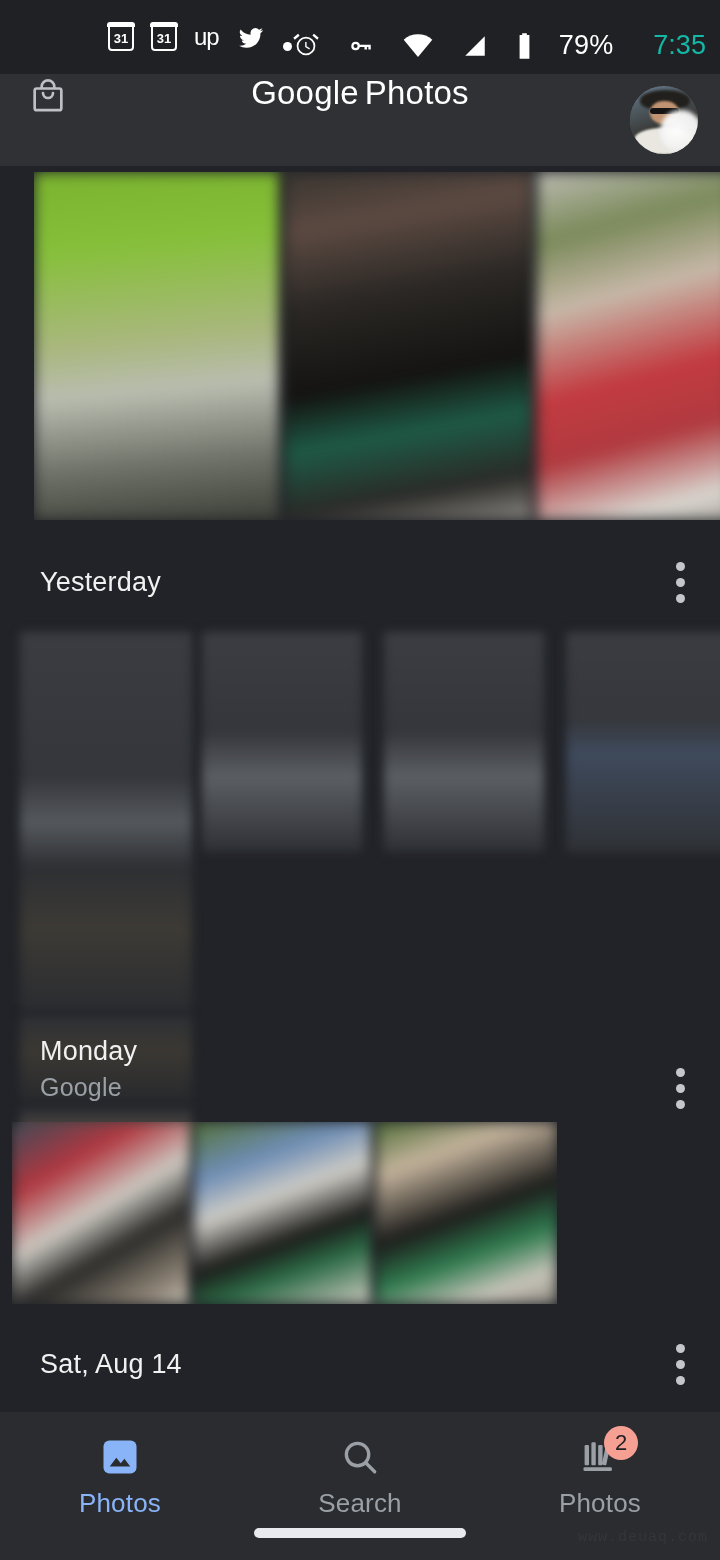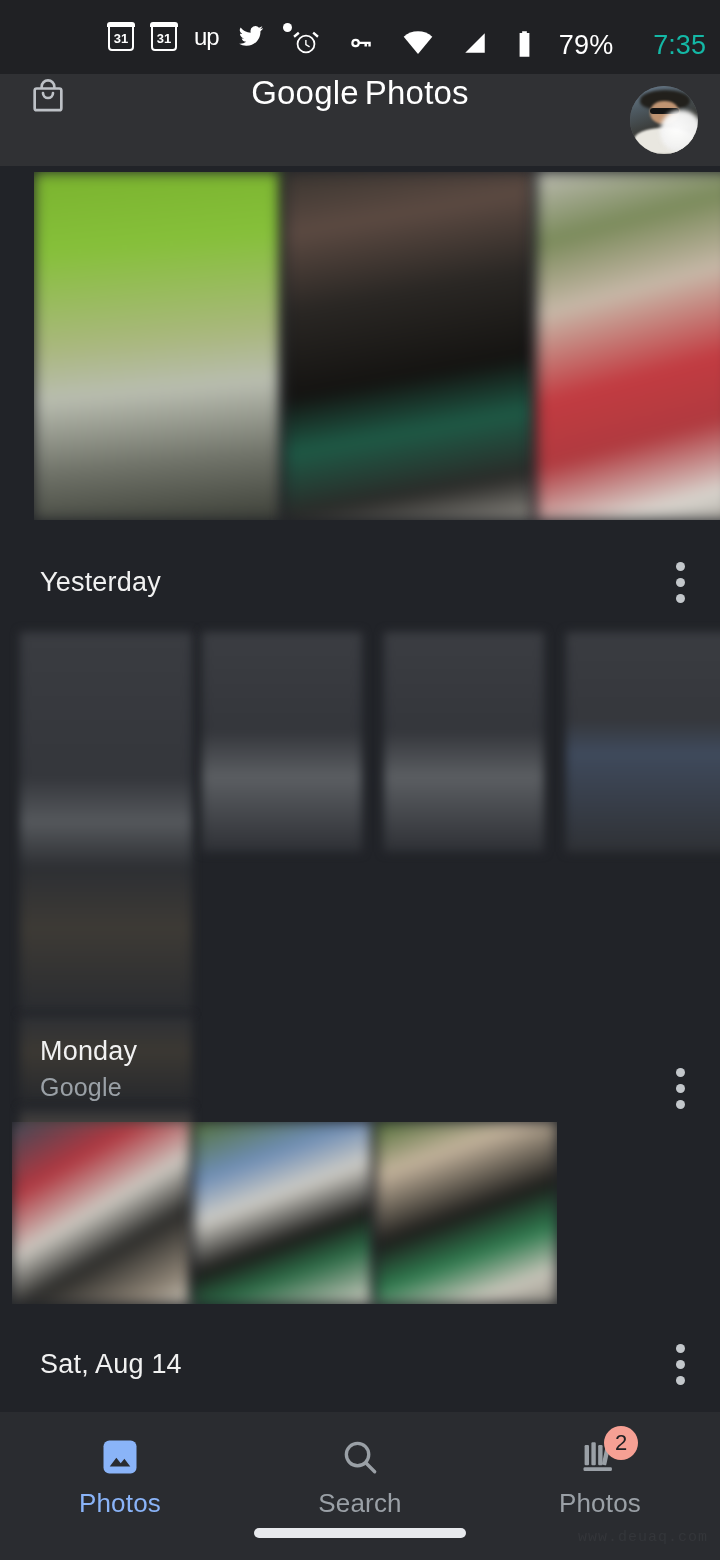--- a/index.html
+++ b/index.html
@@ -10,22 +10,22 @@
     overflow:hidden;
   }
   #app { position:relative; width:720px; height:1560px; background:#212328; }
 
   
   .statusbar {
     position:absolute; top:0; left:0; width:720px; height:74px;
     background:#202124; display:flex; align-items:center;
     padding:0 22px;
   }
-  .sb-left { display:flex; align-items:flex-start; gap:17px; flex:0 0 auto; margin-left:86px; }
-  .sb-right { display:flex; gap:26px; margin-left:auto;margin-top:17px; }
+  .sb-left { display:flex; align-items:flex-end; gap:17px; flex:0 0 auto; margin-left:86px; }
+  .sb-right { display:flex; align-items:center; gap:26px; margin-left:auto;margin-top:17px; }
   .sb-ico { fill:#ffffff; display:block; }
   .sb-text { color:#fff; font-size:27px; letter-spacing:.2px; font-weight:400; }
   .sb-time { color:#14b8a6; font-size:27px; margin-left:14px; font-weight:400; }
   .cal-ico { position:relative; width:26px; height:28px; border:2.6px solid #fff; border-radius:4px; }
   .cal-ico:before{ content:""; position:absolute; top:-2.6px; left:-2.6px; right:-2.6px; height:5px; background:#fff; border-radius:3px 3px 0 0;}
   .cal-ico span{ position:absolute; inset:0; display:flex; align-items:center; justify-content:center;
     color:#fff; font-size:13px; font-weight:700; padding-top:3px; }
   .dot-ico { width:9px; height:9px; border-radius:50%; background:#fff; }
 
   

